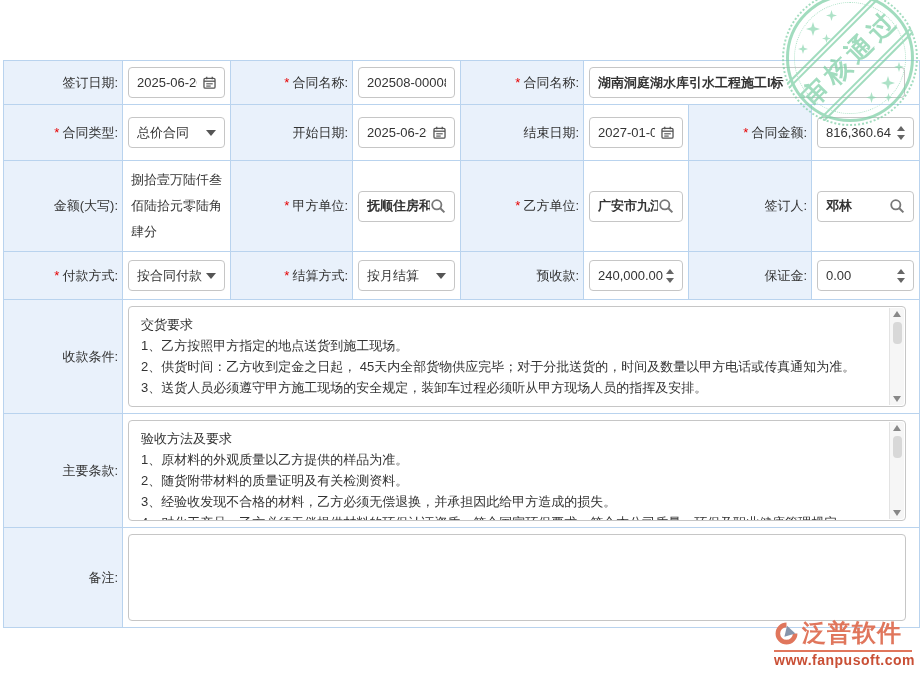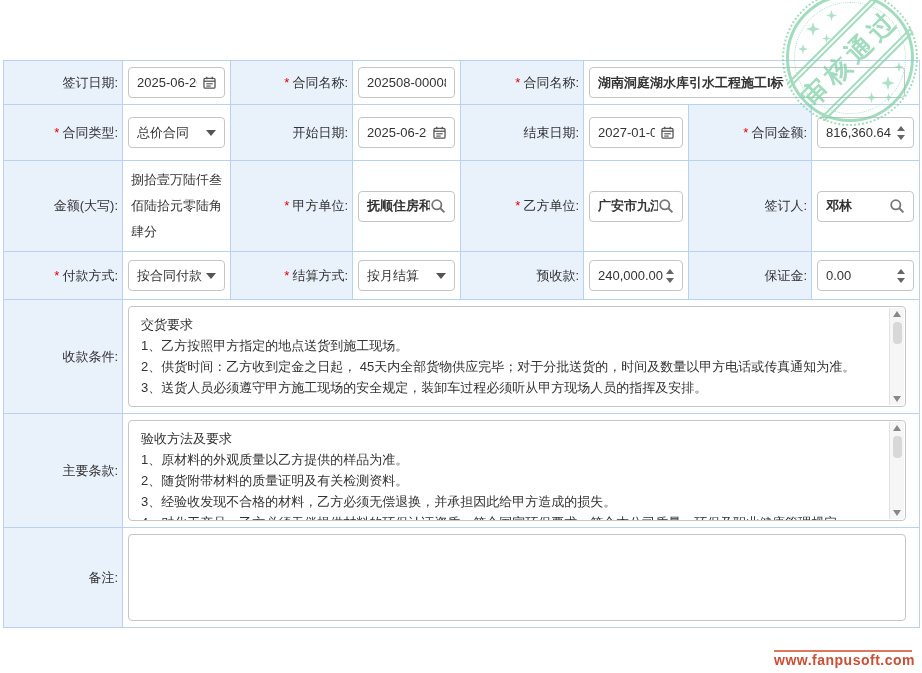--- a/index.html
+++ b/index.html
@@ -289,16 +289,23 @@
       <div class="star" style="left:112px;top:72px;width:10px;height:10px"></div>
       <div class="star" style="left:84px;top:102px;width:11px;height:11px"></div>
       <div class="star" style="left:102px;top:103px;width:9px;height:9px"></div>
     </div>
     <div class="r1"></div>
     <div class="r2"></div>
     <div class="r3"></div>
   </div>
 
   <div class="logo">
+    <div class="row">
+      <svg width="25" height="25" viewBox="0 0 24 24">
+        <path fill="#e0765c" d="M12 1.5A10.5 10.5 0 1 0 22.5 12h-4.4A6.1 6.1 0 1 1 12 5.9z"></path>
+        <path fill="#8795ab" d="M12.5 4.5l8 7.5-10.5 3z"></path>
+      </svg>
+      <span class="txt">泛普软件</span>
+    </div>
     <div class="url">www.fanpusoft.com</div>
   </div>
 
 </div>
 
 </body></html>

